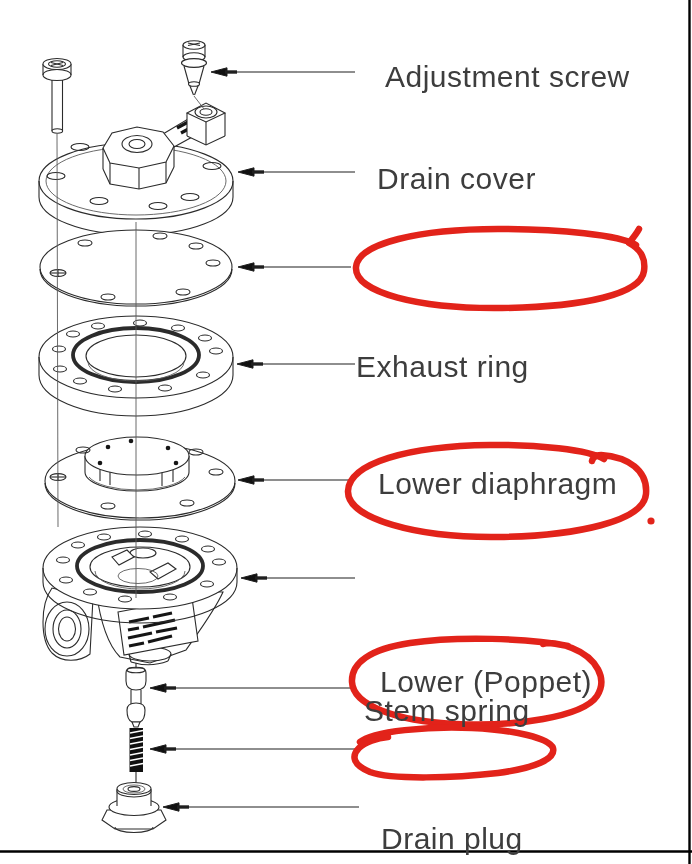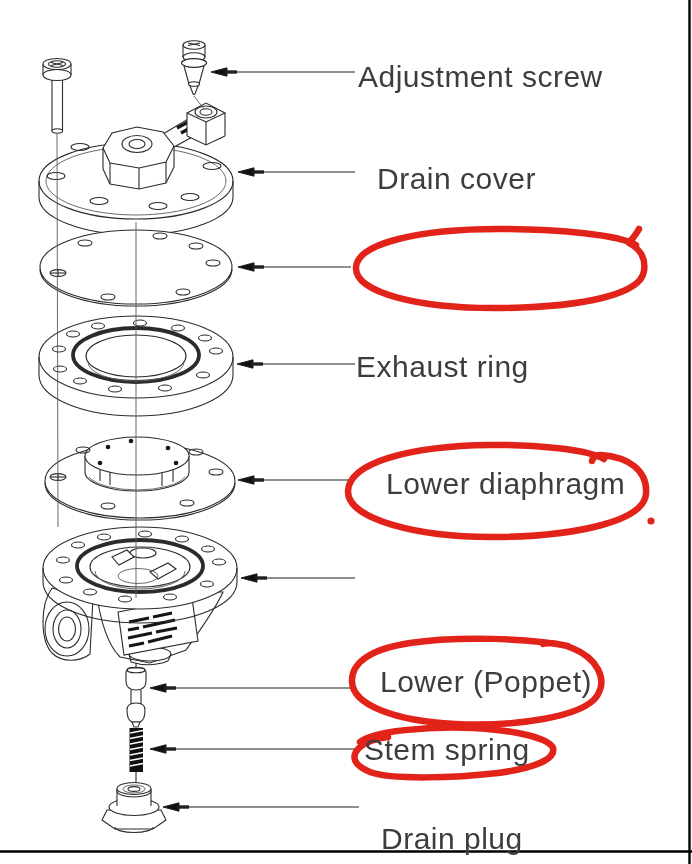--- a/index.html
+++ b/index.html
@@ -301,21 +301,21 @@
 
   <g>
     <path class="red" d="M636 245 C620 235 560 229 498 229 C420 229 358 243 356 267 C354 293 420 309 502 308 C585 307 641 294 644 271 C646 257 640 249 629 243 C633 238 637 233 639 229"></path>
     <path class="red" d="M604 459 C590 450 535 444 490 445 C408 446 349 463 348 491 C347 519 418 538 498 537 C577 536 644 521 646 494 C648 470 628 457 601 455 C596 455 593 457 592 461"></path>
     <circle cx="651" cy="521" r="3.6" fill="#e2231a"></circle>
     <path class="red" d="M568 646 C530 638 455 636 410 643 C370 649 351 663 352 682 C353 705 395 721 455 724 C515 727 583 717 597 696 C608 679 597 658 572 648 C560 643 548 642 543 644"></path>
     <path class="red" d="M360 742 C372 731 430 726 472 728 C515 730 549 738 553 748 C556 759 535 768 498 773 C455 778 392 780 370 772 C353 765 351 756 359 748 C365 742 377 738 388 737"></path>
   </g>
 </svg>
 
-  <div class="label" style="left:358px;top:78px">Adjustment screw</div>
+  <div class="label" style="left:385px;top:78px">Adjustment screw</div>
   <div class="label" style="left:377px;top:180px">Drain cover</div>
   <div class="label" style="left:356px;top:368px">Exhaust ring</div>
-  <div class="label" style="left:386px;top:485px">Lower diaphragm</div>
+  <div class="label" style="left:378px;top:485px">Lower diaphragm</div>
   <div class="label" style="left:380px;top:683px">Lower (Poppet)</div>
-  <div class="label" style="left:364px;top:751px">Stem spring</div>
+  <div class="label" style="left:364px;top:712px">Stem spring</div>
   <div class="label" style="left:381px;top:840px">Drain plug</div>
 
 </div>
 
 </body></html>

